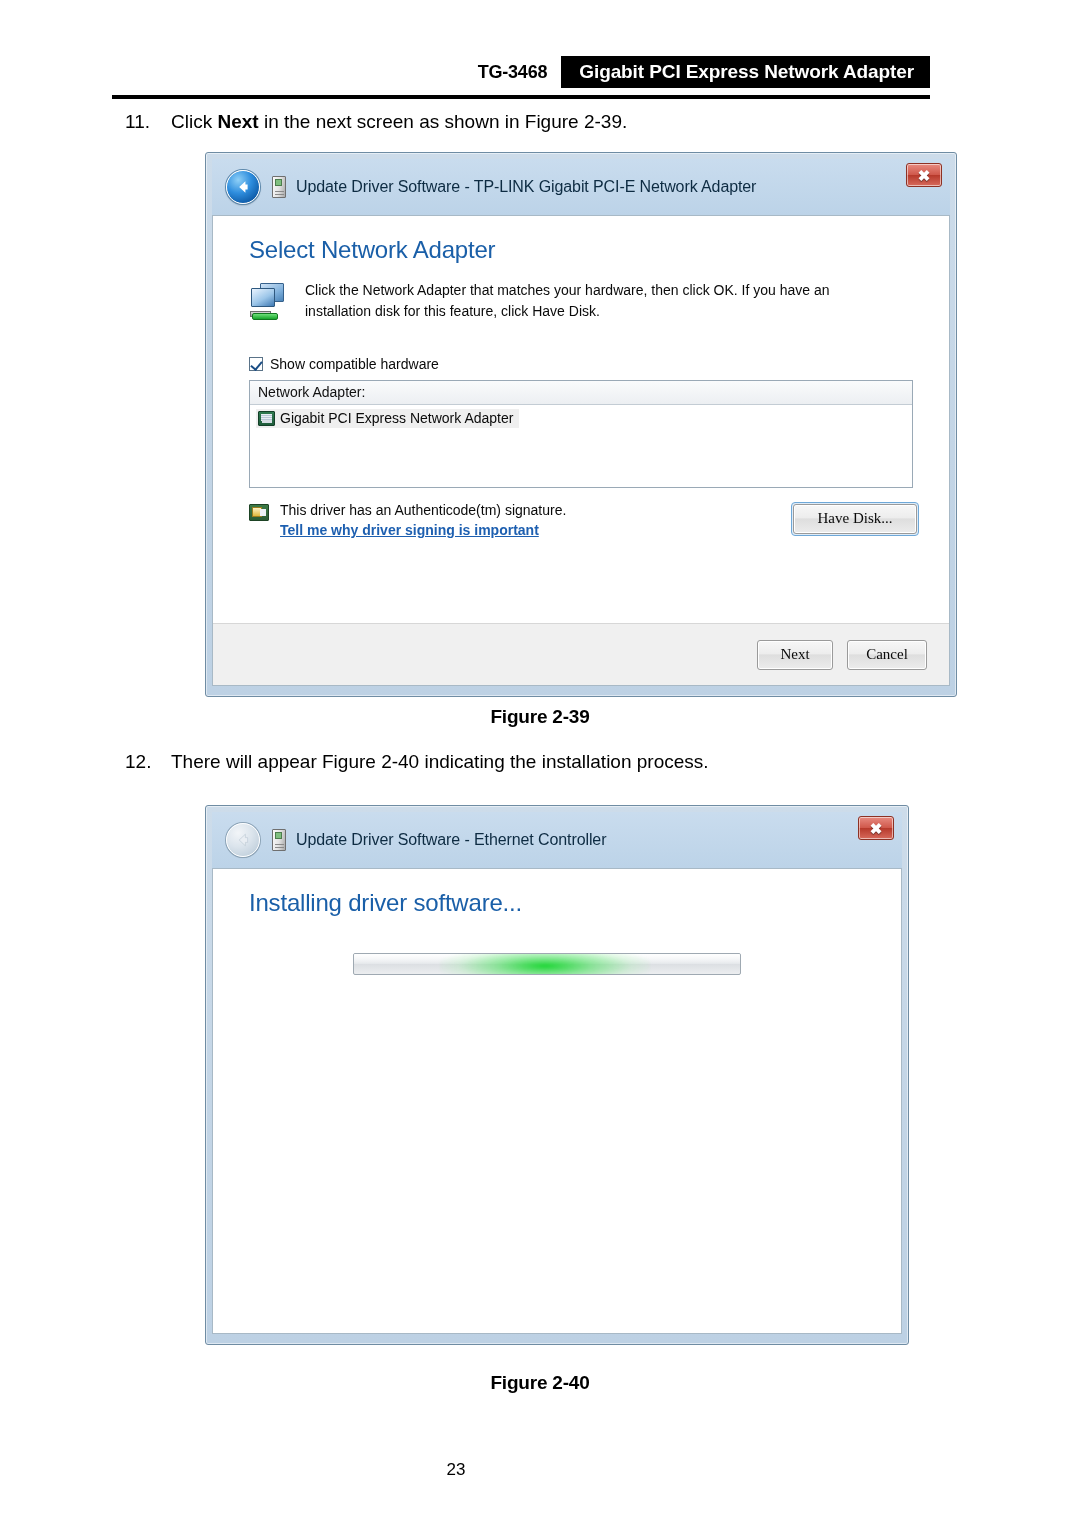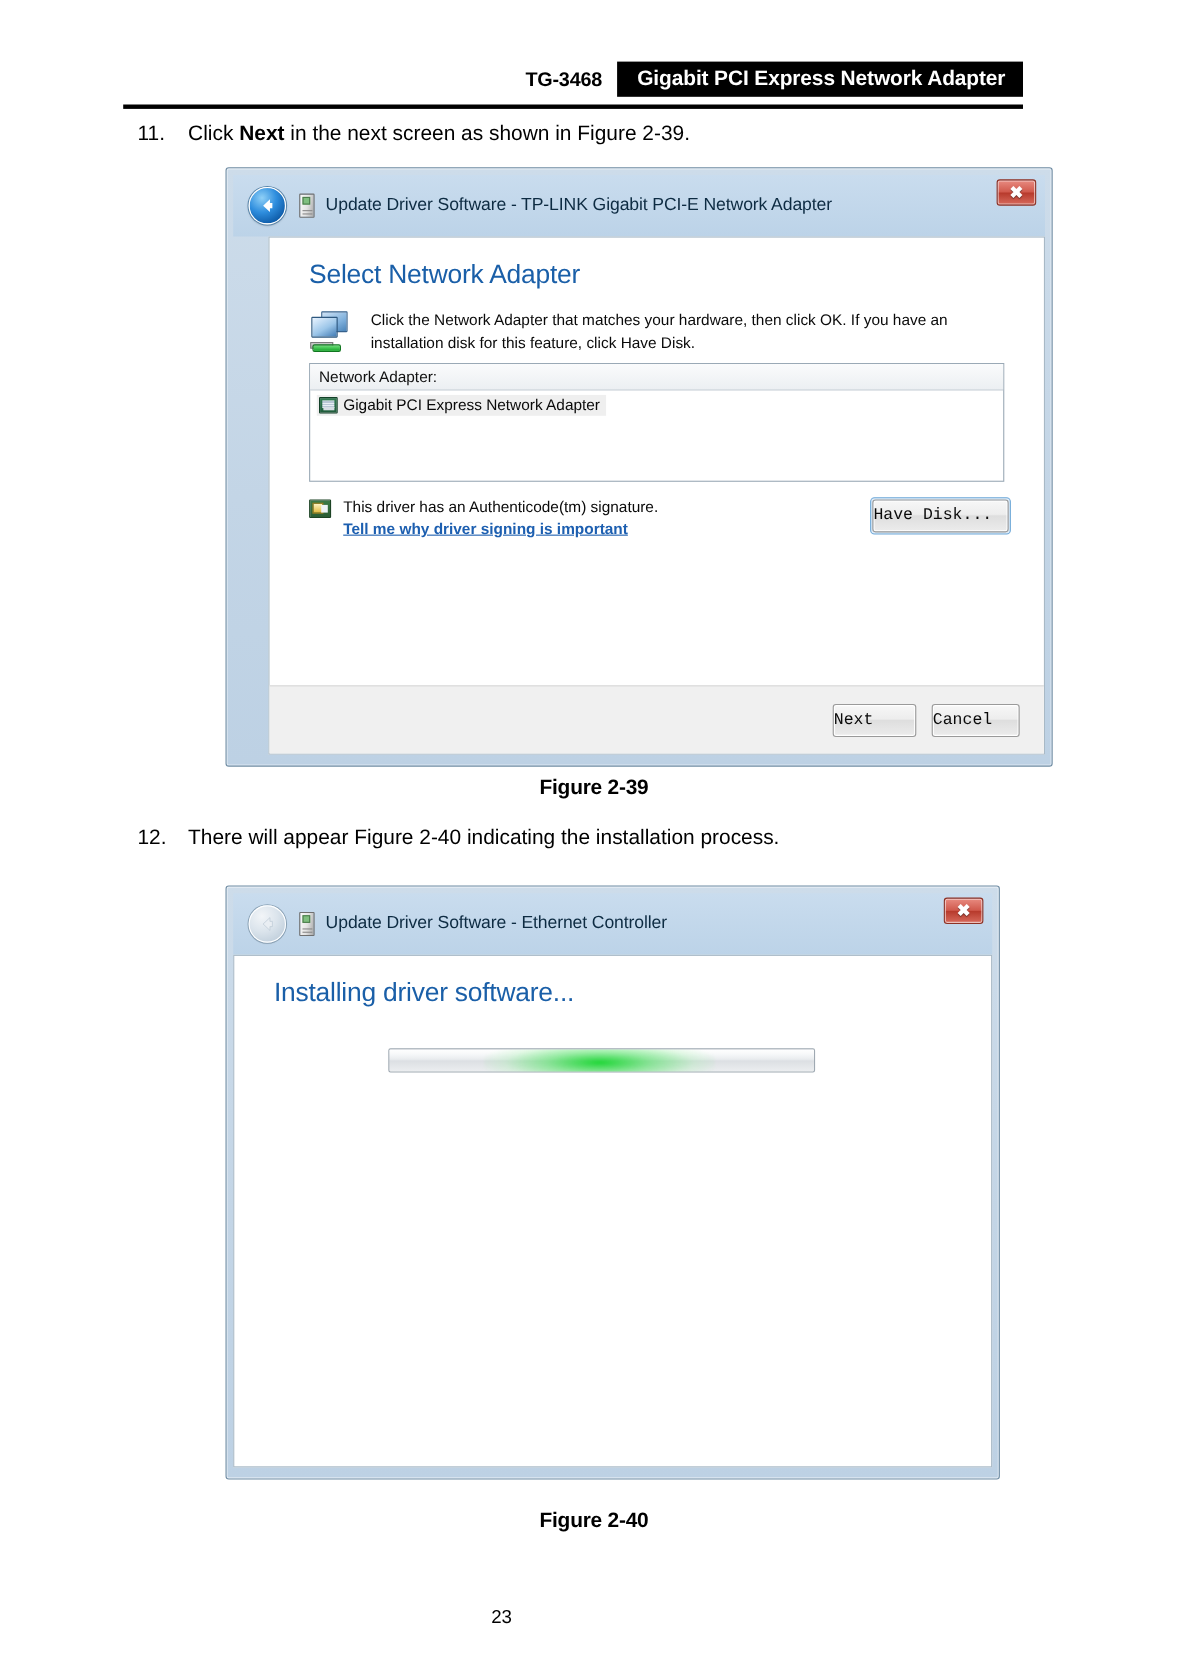--- a/index.html
+++ b/index.html
@@ -218,25 +218,25 @@
   .cert-icon::after{
     content:""; position:absolute; right:2px; top:4px; width:6px; height:7px;
     background:#eef3f7;
   }
   .sig-line1{ font-size:14px; color:#0a0a0a; }
   .sig-link{
     font-size:14px; color:#1d5fb0; text-decoration:underline; display:block; margin-top:4px;font-weight:bold;
   }
 
   .btn{
-    font-family:Liberation Mono, monospace;
+    font-family:Liberation Serif, serif;
     font-size:15px; color:#0a0a0a;
     background:linear-gradient(180deg,#f7f7f7 0%, #ededed 45%, #dedede 50%, #ececec 100%);
     border:1px solid #9a9a9a; border-radius:3px;
-    padding:5px 0 6px 0; 
+    padding:5px 0 6px 0; text-align:center;
     box-shadow:0 0 0 1px #fff inset;
   }
   .btn-havedisk{ width:124px; }
   .btn-havedisk-wrap{
     border:1px solid #6ea8d8; border-radius:4px; padding:1px; background:#dfecf8;
   }
 
   .d1-footer{
     position:absolute; left:0; right:0; bottom:0; height:62px;
     background:#f0f0f0; border-top:1px solid #d7d7d7;
@@ -283,33 +283,37 @@
     <div class="backbtn">
       <svg width="20" height="20" viewBox="0 0 20 20" aria-hidden="true">
         <path d="M12.4 4.2 L6.2 10 L12.4 15.8 L12.4 12.4 L14.6 12.4 L14.6 7.6 L12.4 7.6 Z" fill="#ffffff"></path>
       </svg>
     </div>
     <div class="devicon"></div>
     <div class="win-title-text">Update Driver Software - TP-LINK Gigabit PCI-E Network Adapter</div>
     <div class="closebtn">✖</div>
   </div>
 
-  <div class="win-body" style="height:471px;margin-left:32px;">
+  <div class="win-body" style="height:471px;">
     <div class="win-heading">Select Network Adapter</div>
 
     <div class="d1-desc">
       <div class="monitor-icon">
         <div class="scr-back"></div>
         <div class="scr-front"></div>
         <div class="base"></div>
         <div class="cable"></div>
       </div>
       <div class="d1-desc-text">Click the Network Adapter that matches your hardware, then click OK. If you have an installation disk for this feature, click Have Disk.</div>
     </div>
 
+    <label class="d1-check">
+      <span class="cbox"></span>
+      <span>Show compatible hardware</span>
+    </label>
 
     <div class="listbox">
       <div class="listbox-header">Network Adapter:</div>
       <div class="listbox-item">
         <span class="nic-icon"></span>
         <span>Gigabit PCI Express Network Adapter</span>
       </div>
     </div>
 
     <div class="d1-sig">

